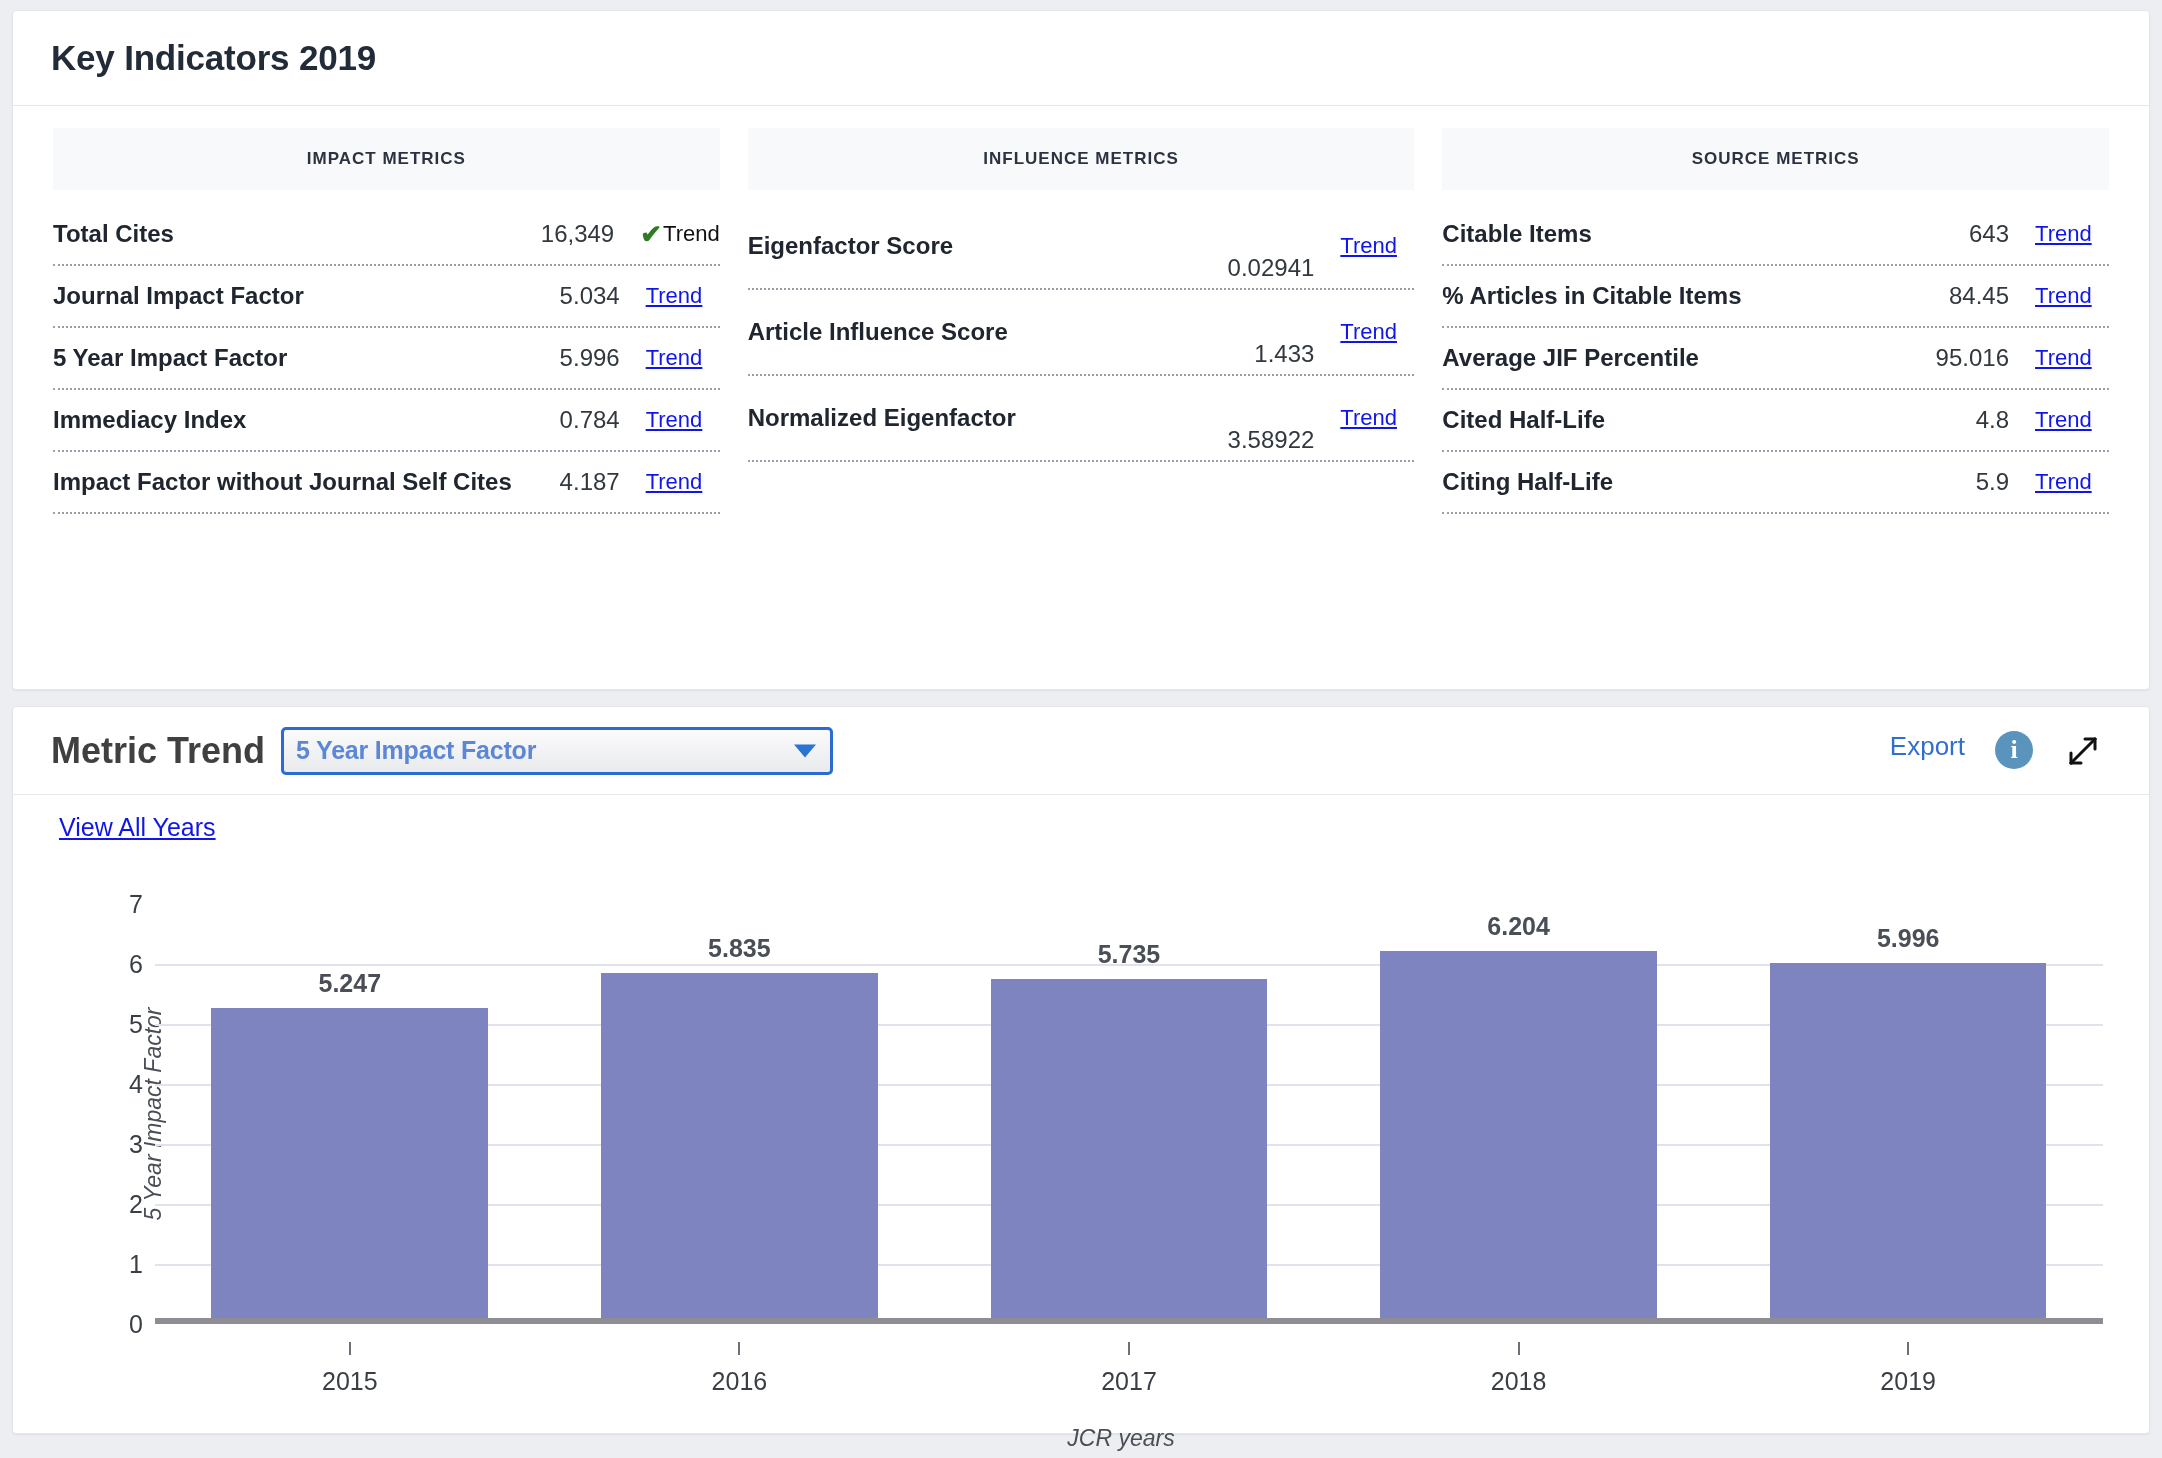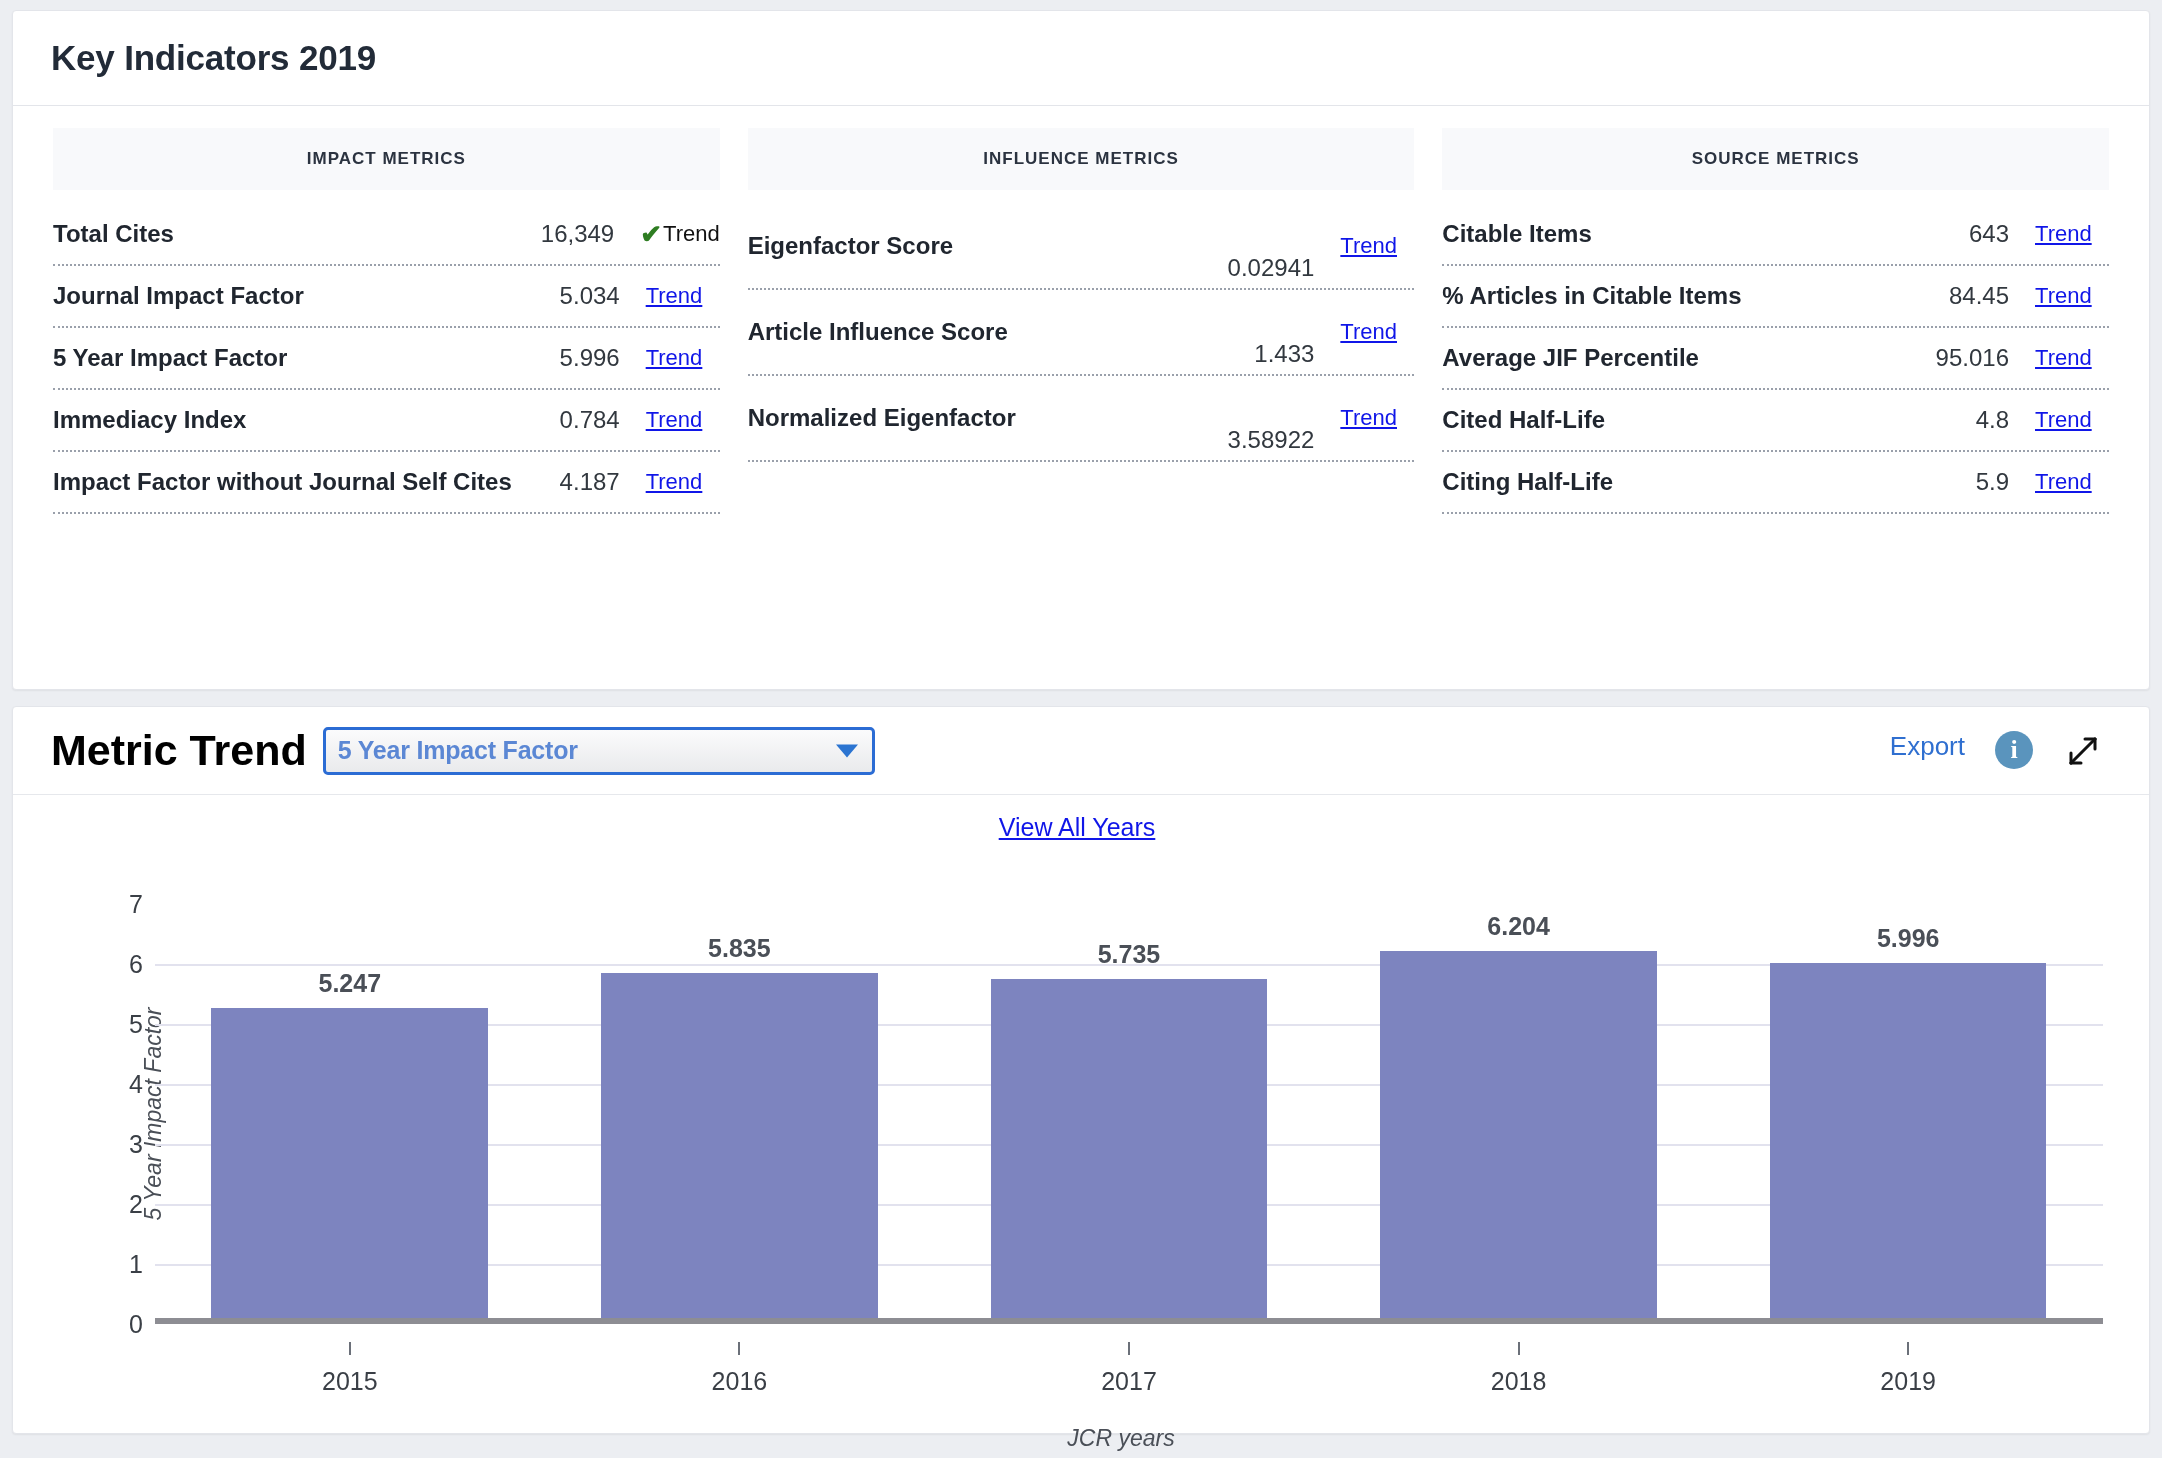--- a/index.html
+++ b/index.html
@@ -98,21 +98,21 @@
 
   
   .mt-card { height: 728px; display: flex; flex-direction: column; }
   .mt-header {
     height: 88px;
     border-bottom: 1px solid #e6e8ec;
     display: flex; align-items: center;
     padding: 0 46px 0 38px;
   }
   .mt-title {
-    font-size: 43px; font-weight: bold; color: #000000;
+    font-size: 36px; font-weight: bold; color: #404040;
     margin-right: 16px;
   }
   .metric-select {
     width: 552px; height: 48px;
     border: 3px solid #2b6cd4;
     border-radius: 5px;
     background: linear-gradient(#fbfbfc, #e9eaec);
     display: flex; align-items: center;
     padding: 0 12px;
     position: relative;
@@ -144,21 +144,21 @@
     background: #5a94bd;
     color: #ffffff;
     display: flex; align-items: center; justify-content: center;
     font-size: 26px; font-weight: bold; font-family: "Liberation Serif", serif;
     cursor: pointer;
   }
   .expand-icon { width: 40px; height: 40px; cursor: pointer; }
 
   
   .chart-wrap { flex: 1 1 auto; position: relative; padding: 18px 46px 0 46px; }
-  .view-all-row { text-align: center; padding-right: 8px; }
+  .view-all-row { text-align: left; padding-right: 8px; }
   .view-all {
     font-size: 25px; color: #1016e8;
     text-decoration: underline; cursor: pointer;
   }
 
   .plot {
     position: relative;
     margin-top: 62px;
     height: 420px;
   }

